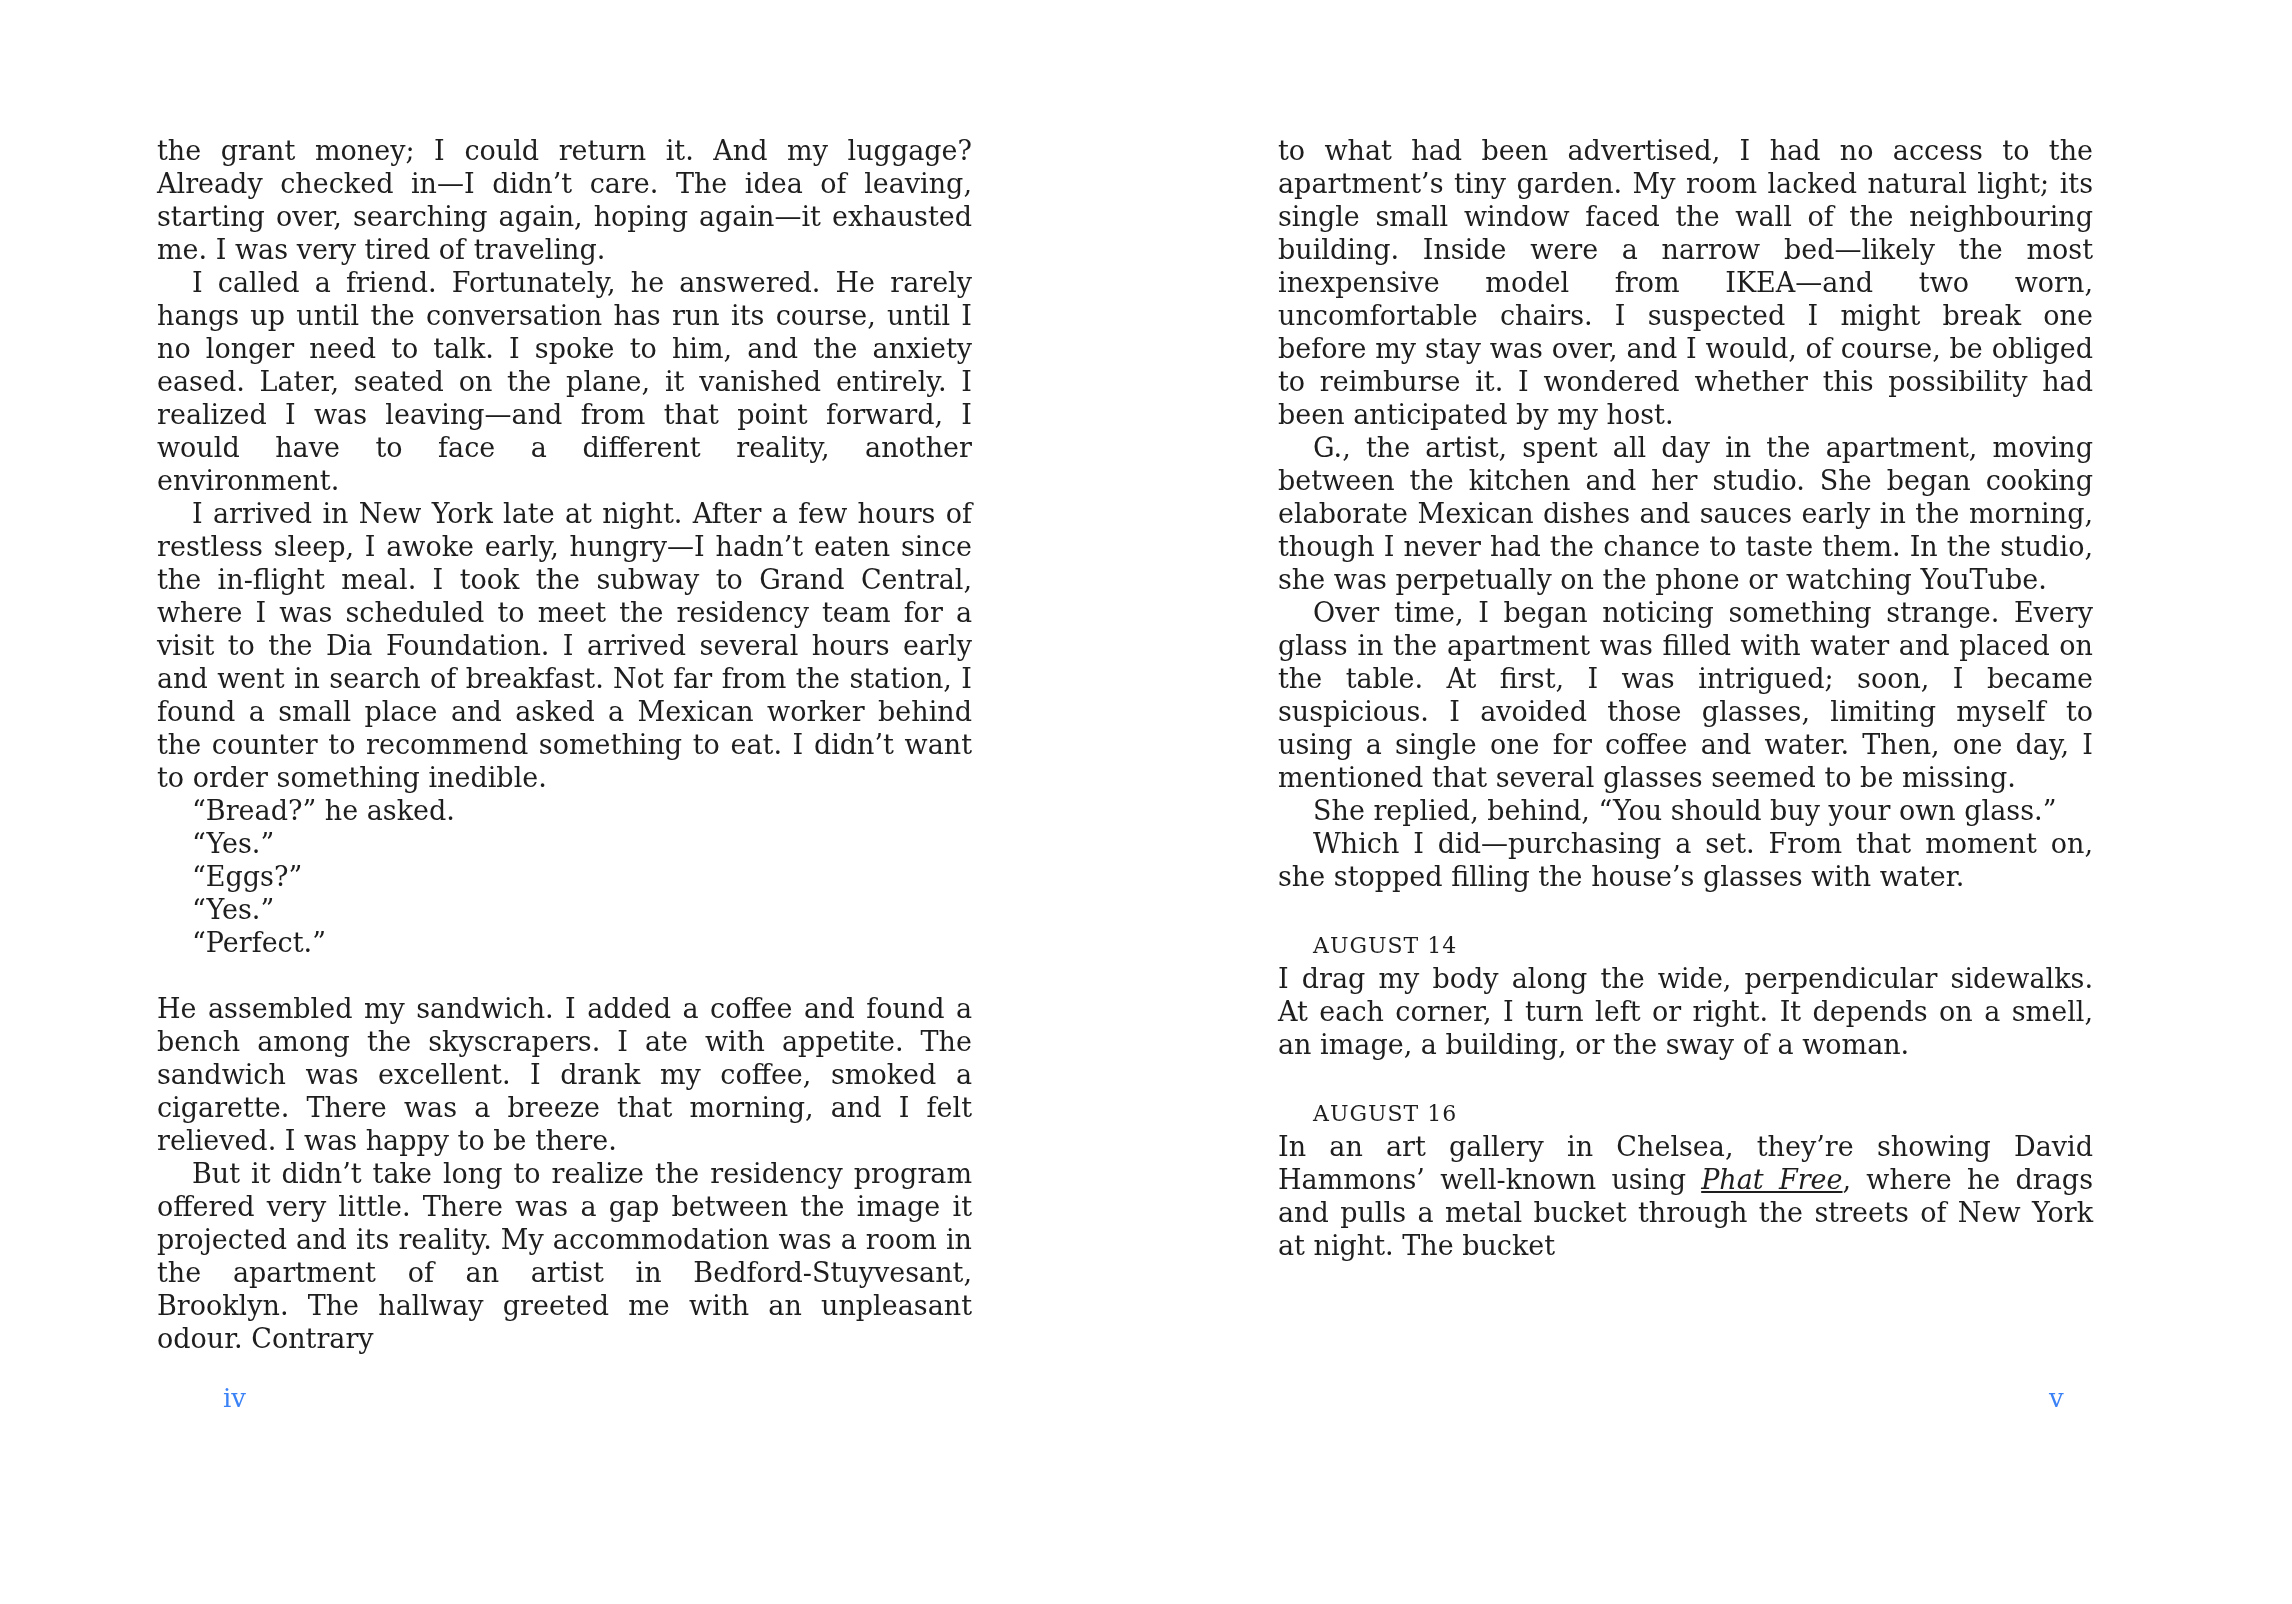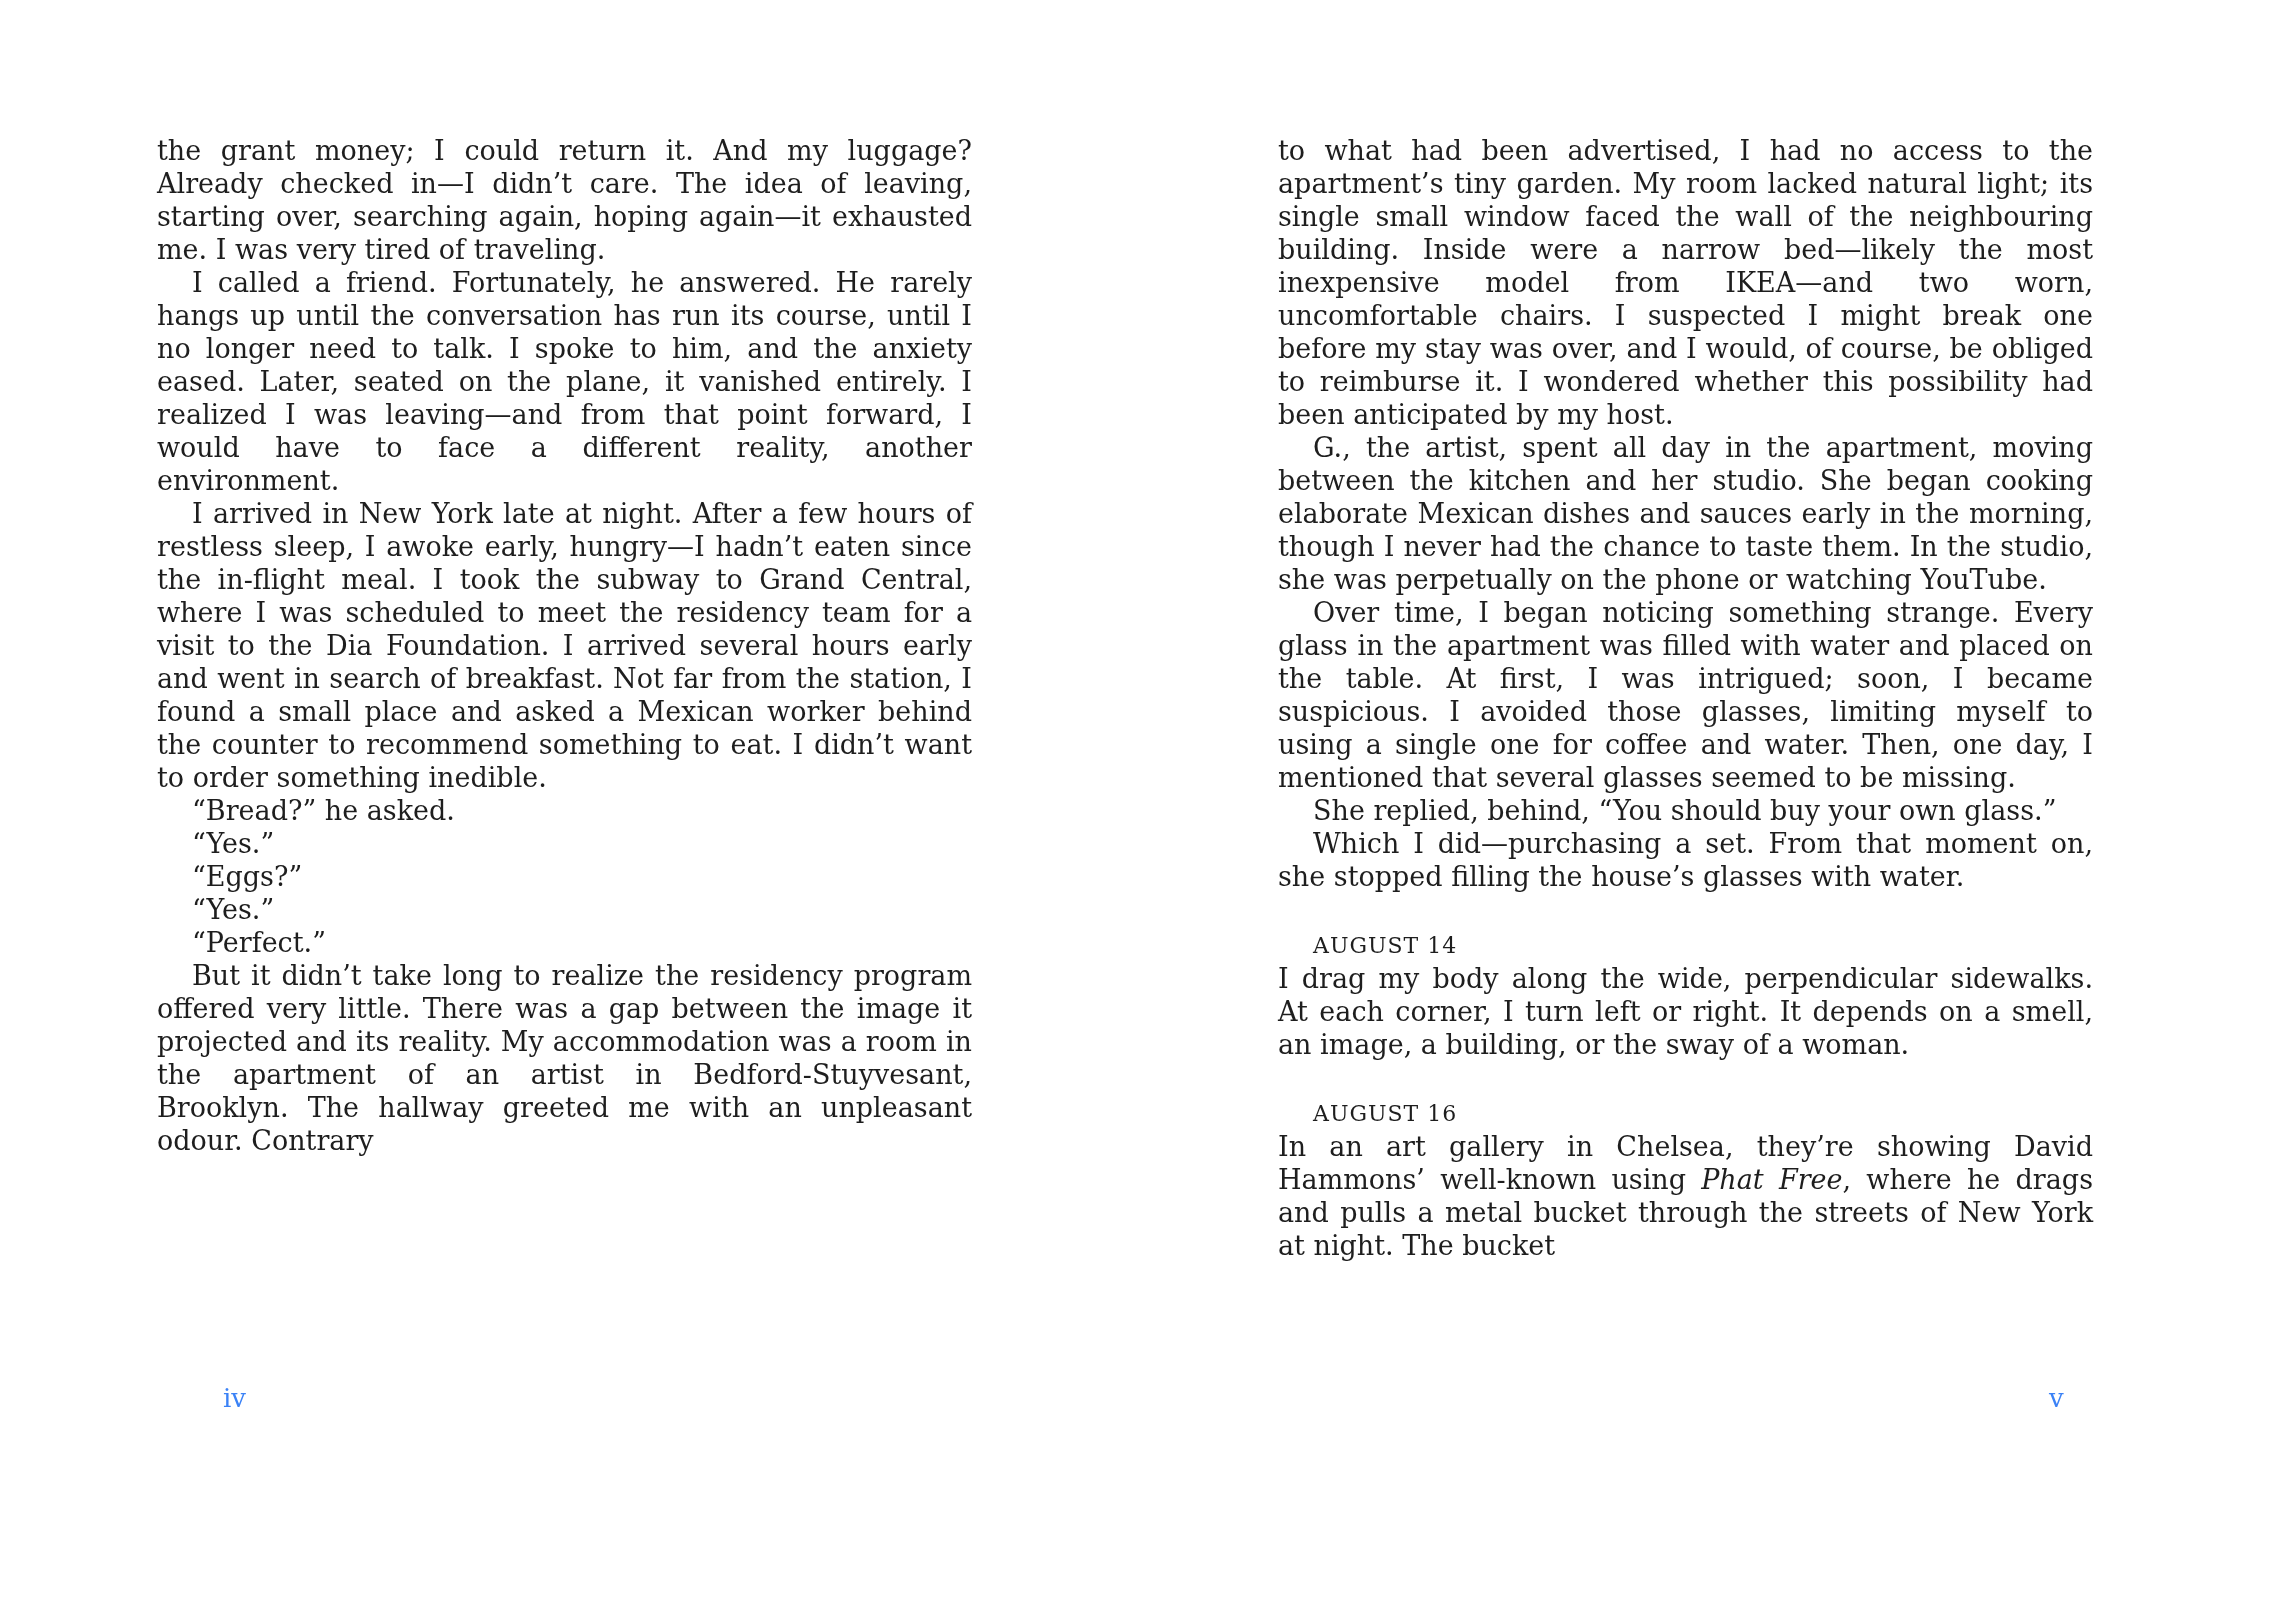--- a/index.html
+++ b/index.html
@@ -28,21 +28,21 @@
   p { margin: 0; padding: 0; }
   p.indent { text-indent: 35px; }
   p.gap-before { margin-top: 33px; }
   .entry { margin-top: 36px; }
   .entry-date {
     text-indent: 35px;
     font-size: 22px;
     letter-spacing: 1px;
     line-height: 33px;
   }
-  .entry-body em { font-style: italic; }
+  .entry-body em { font-style: italic; text-decoration: underline; }
   .folio {
     position: absolute;
     top: 1382px;
     font-size: 26px;
     line-height: 33px;
     color: #3b82f6;
   }
   .folio.left  { left: 223px; }
   .folio.right { left: 2049px; }
 </style>
@@ -53,20 +53,21 @@
 
   <section class="page-column left">
     <p>the grant money; I could return it. And my luggage? Already checked in—I didn’t care. The idea of leaving, starting over, searching again, hoping again—it exhausted me. I was very tired of traveling.</p>
     <p class="indent">I called a friend. Fortunately, he answered. He rarely hangs up until the conversation has run its course, until I no longer need to talk. I spoke to him, and the anxiety eased. Later, seated on the plane, it vanished entirely. I realized I was leaving—and from that point forward, I would have to face a different reality, another environment.</p>
     <p class="indent">I arrived in New York late at night. After a few hours of restless sleep, I awoke early, hungry—I hadn’t eaten since the in-flight meal. I took the subway to Grand Central, where I was scheduled to meet the residency team for a visit to the Dia Foundation. I arrived several hours early and went in search of breakfast. Not far from the station, I found a small place and asked a Mexican worker behind the counter to recommend something to eat. I didn’t want to order something inedible.</p>
     <p class="indent">“Bread?” he asked.</p>
     <p class="indent">“Yes.”</p>
     <p class="indent">“Eggs?”</p>
     <p class="indent">“Yes.”</p>
     <p class="indent">“Perfect.”</p>
+    <p class="gap-before">He assembled my sandwich. I added a coffee and found a bench among the skyscrapers. I ate with appetite. The sandwich was excellent. I drank my coffee, smoked a cigarette. There was a breeze that morning, and I felt relieved. I was happy to be there.</p>
     <p class="indent">But it didn’t take long to realize the residency program offered very little. There was a gap between the image it projected and its reality. My accommodation was a room in the apartment of an artist in Bedford-Stuyvesant, Brooklyn. The hallway greeted me with an unpleasant odour. Contrary</p>
   </section>
 
   <section class="page-column right">
     <p>to what had been advertised, I had no access to the apartment’s tiny garden. My room lacked natural light; its single small window faced the wall of the neighbouring building. Inside were a narrow bed—likely the most inexpensive model from IKEA—and two worn, uncomfortable chairs. I suspected I might break one before my stay was over, and I would, of course, be obliged to reimburse it. I wondered whether this possibility had been anticipated by my host.</p>
     <p class="indent">G., the artist, spent all day in the apartment, moving between the kitchen and her studio. She began cooking elaborate Mexican dishes and sauces early in the morning, though I never had the chance to taste them. In the studio, she was perpetually on the phone or watching YouTube.</p>
     <p class="indent">Over time, I began noticing something strange. Every glass in the apartment was filled with water and placed on the table. At first, I was intrigued; soon, I became suspicious. I avoided those glasses, limiting myself to using a single one for coffee and water. Then, one day, I mentioned that several glasses seemed to be missing.</p>
     <p class="indent">She replied, behind, “You should buy your own glass.”</p>
     <p class="indent">Which I did—purchasing a set. From that moment on, she stopped filling the house’s glasses with water.</p>
 

